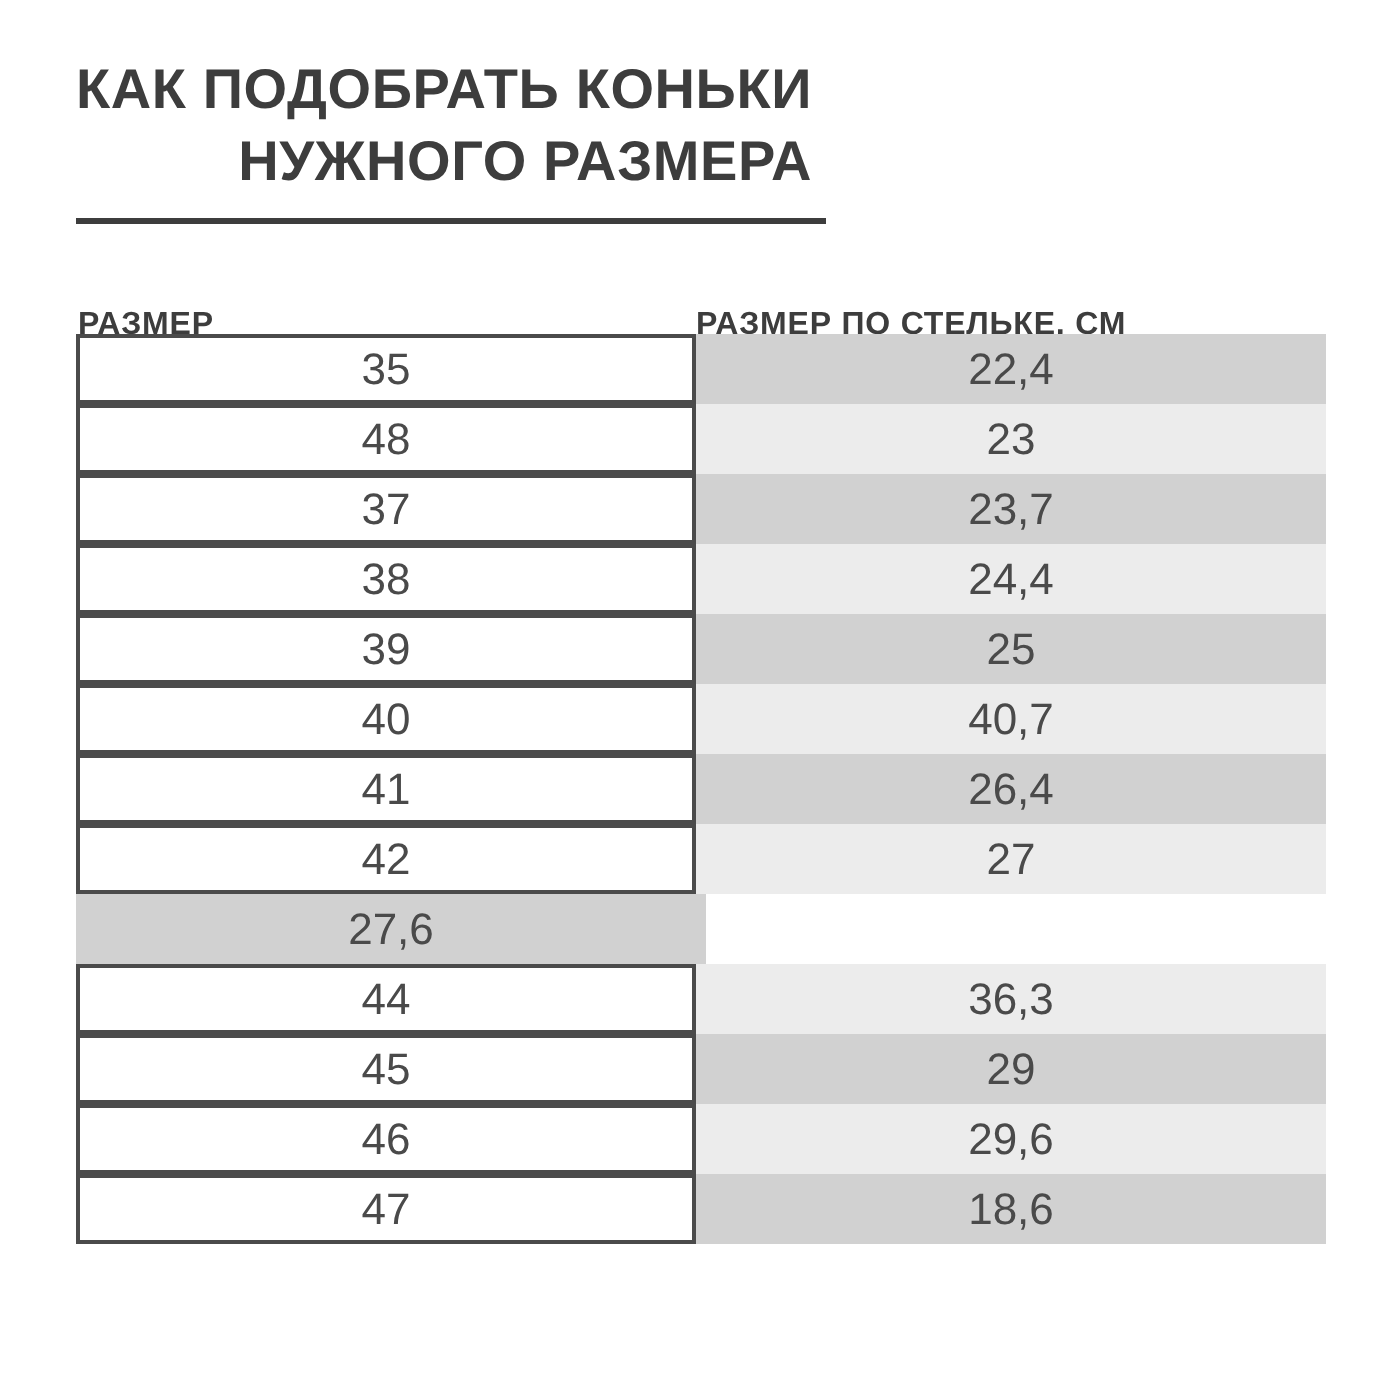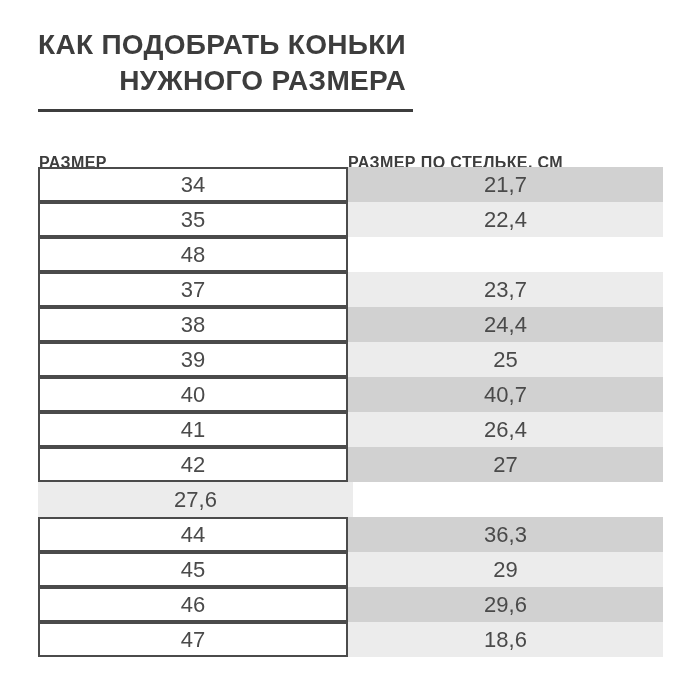--- a/index.html
+++ b/index.html
@@ -95,29 +95,26 @@
     <div>НУЖНОГО РАЗМЕРА</div>
   </div>
 
   <div class="title-rule"></div>
 
   <div class="col-header left">РАЗМЕР</div>
   <div class="col-header right">РАЗМЕР ПО СТЕЛЬКЕ, СМ</div>
 
   <div class="size-table">
     <div class="row">
-      <div class="cell-left">34</div>
-      <div class="cell-right">21,7</div>
-    </div>
-    <div class="row">
       <div class="cell-left">35</div>
       <div class="cell-right">22,4</div>
     </div>
     <div class="row">
       <div class="cell-left">48</div>
+      <div class="cell-right">23</div>
     </div>
     <div class="row">
       <div class="cell-left">37</div>
       <div class="cell-right">23,7</div>
     </div>
     <div class="row">
       <div class="cell-left">38</div>
       <div class="cell-right">24,4</div>
     </div>
     <div class="row">

